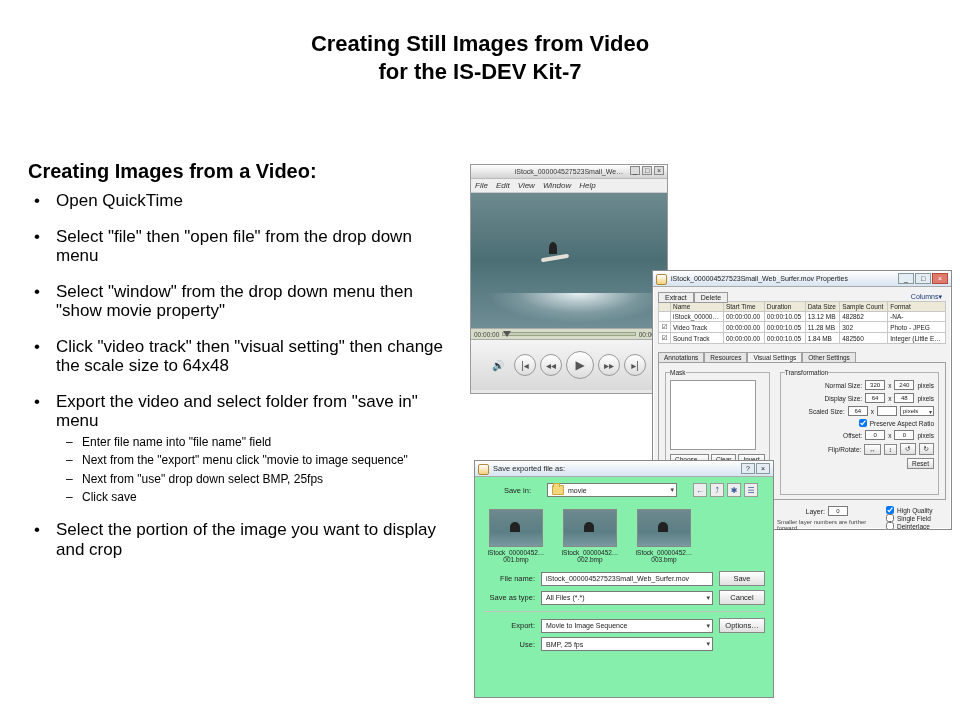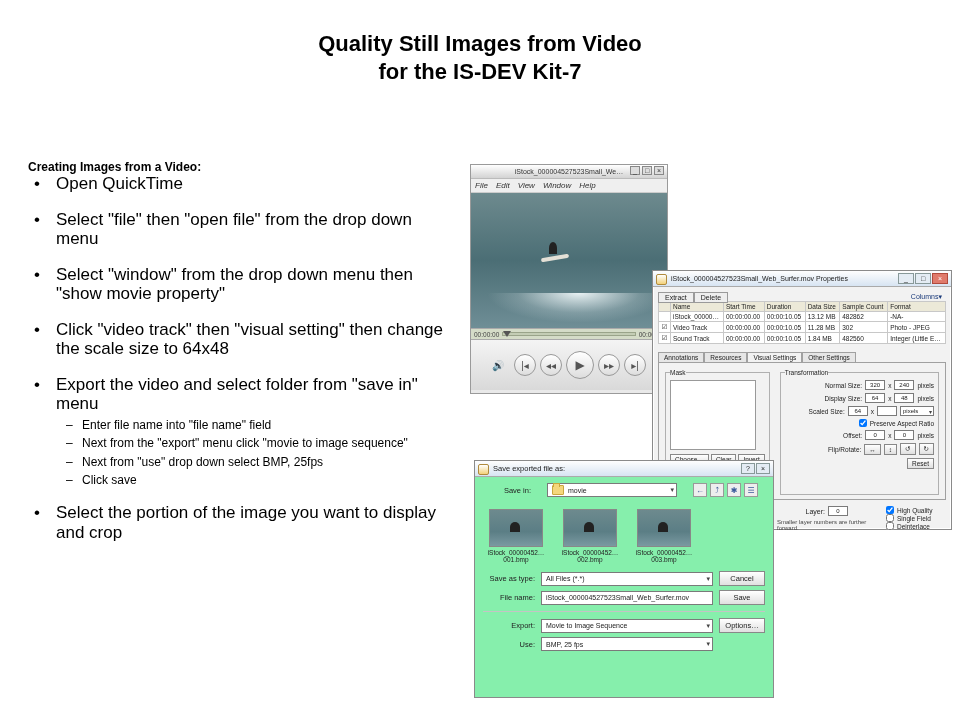--- a/index.html
+++ b/index.html
@@ -20,21 +20,22 @@
     line-height: 1.25;
   }
   .content {
     position: absolute;
     left: 28px;
     top: 160px;
     width: 430px;
   }
   .subhead {
     font-weight: bold;
-    font-size: 12px;
+    font-size: 20px;
+    margin-bottom: 8px;
   }
   ul.main { list-style: none; font-size: 17px; line-height: 1.15; }
   ul.main > li { position: relative; padding-left: 28px; margin-bottom: 16px; }
   ul.main > li::before { content: "•"; position: absolute; left: 6px; top: 0; }
   ul.sub { list-style: none; font-size: 12px; margin-top: 4px; }
   ul.sub > li { position: relative; padding-left: 26px; margin-bottom: 4px; line-height: 1.2; }
   ul.sub > li::before { content: "–"; position: absolute; left: 10px; top: 0; }
 
   
   .figarea {
@@ -156,21 +157,21 @@
   .save .frow label{width:52px;text-align:right;}
   .save .inp{flex:1;height:14px;border:1px solid #7a7a7a;background:#fff;display:flex;align-items:center;padding:0 4px;font-size:7px;}
   .save hr{border:none;border-top:1px solid #c4c4c4;margin:6px 0;}
   .folder-ico{width:12px;height:10px;background:#f4d77c;border:1px solid #caa63c;border-radius:1px;margin-right:4px;position:relative;display:inline-block;flex:0 0 12px;}
   .folder-ico::before{content:"";position:absolute;left:0;top:-3px;width:5px;height:3px;background:#f4d77c;border:1px solid #caa63c;border-bottom:none;border-radius:1px 1px 0 0;}
 </style>
 </head>
 <body>
 
 <div class="titleblock">
-  <div>Quality Still Images from Video</div>
+  <div>Creating Still Images from Video</div>
   <div>for the IS-DEV Kit-7</div>
 </div>
 
 <div class="content">
   <div class="subhead">Creating Images from a Video:</div>
   <ul class="main">
     <li>Open QuickTime</li>
     <li>Select "file" then "open file" from the drop down menu</li>
     <li>Select "window" from the drop down menu then "show movie property"</li>
     <li>Click "video track" then "visual setting" then change the scale size to 64x48</li>
@@ -403,28 +404,28 @@
           <div>iStock_00000452…</div>
           <div>002.bmp</div>
         </div>
         <div class="thumb">
           <div class="img"></div>
           <div>iStock_00000452…</div>
           <div>003.bmp</div>
         </div>
       </div>
       <div class="frow">
+        <label>File name:</label>
+        <div class="inp">iStock_000004527523Small_Web_Surfer.mov</div>
+        <div class="btn">Save</div>
+      </div>
+      <div class="frow">
         <label>Save as type:</label>
         <div class="combo">All Files (*.*)</div>
         <div class="btn">Cancel</div>
-      </div>
-      <div class="frow">
-        <label>File name:</label>
-        <div class="inp">iStock_000004527523Small_Web_Surfer.mov</div>
-        <div class="btn">Save</div>
       </div>
       <hr>
       <div class="frow">
         <label>Export:</label>
         <div class="combo">Movie to Image Sequence</div>
         <div class="btn">Options…</div>
       </div>
       <div class="frow">
         <label>Use:</label>
         <div class="combo">BMP, 25 fps</div>

